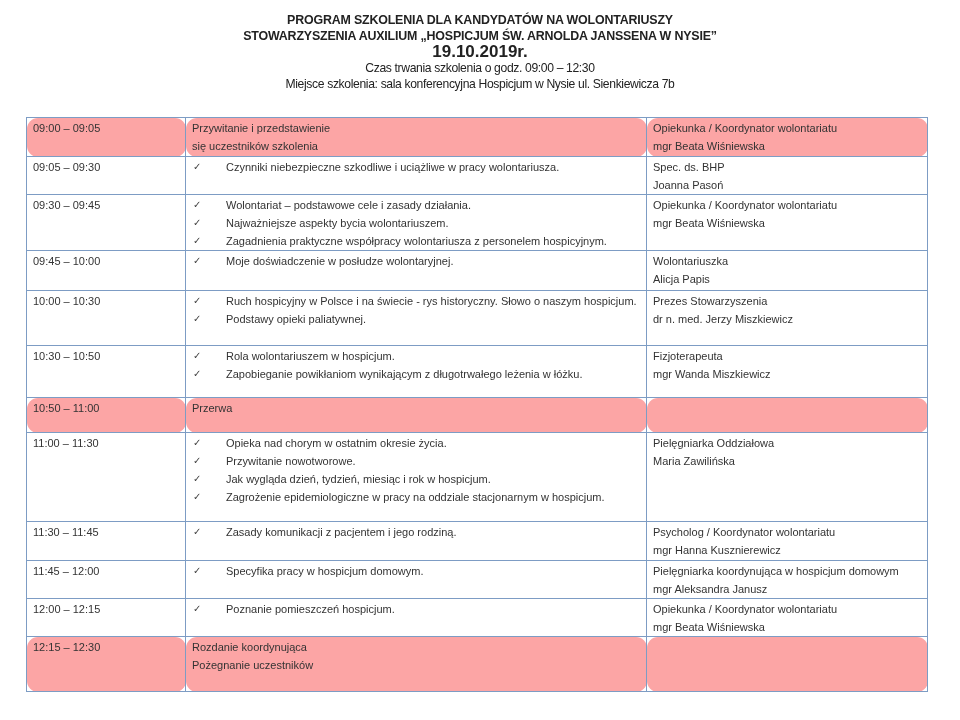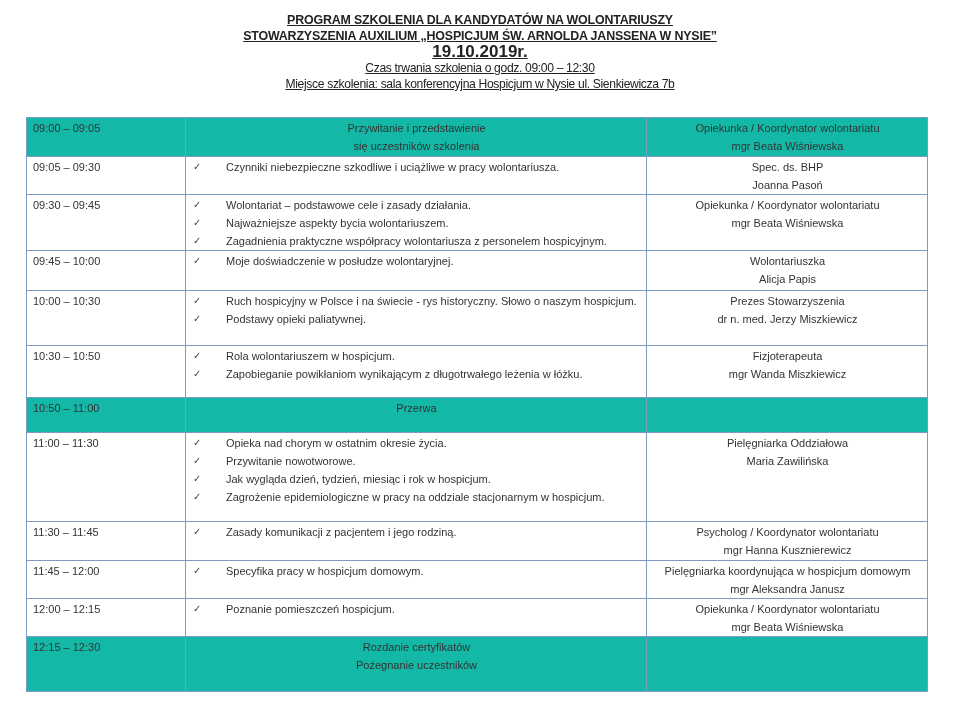--- a/index.html
+++ b/index.html
@@ -1,43 +1,43 @@
 <!DOCTYPE html>
 <html><head>
 <meta charset="utf-8">
 <style>
   html, body { margin: 0; padding: 0; background: #ffffff; }
   body {
     width: 960px; height: 720px; position: relative; overflow: hidden;
     font-family: "Liberation Sans", sans-serif; color: #222;
   }
   .header {
-    position: absolute; left: 0; top: 12px; width: 960px; text-align: center; text-decoration: underline;
+    position: absolute; left: 0; top: 12px; width: 960px; text-align: center;
   }
   .header .title {
     font-weight: bold; font-size: 13.5px; line-height: 16px; letter-spacing: -0.2px;
     transform: scaleX(0.92); transform-origin: center;
   }
   .header .date { font-weight: bold; font-size: 17px; line-height: 16px; }
   .header .info { font-size: 13.5px; line-height: 16px; letter-spacing: -0.4px; transform: scaleX(0.9); transform-origin: center; }
 
   table.schedule {
     position: absolute; left: 26px; top: 117px; width: 901px;
     border-collapse: collapse; table-layout: fixed;
     font-size: 11px; line-height: 18px; color: #333;
   }
   table.schedule col.c-time { width: 159px; }
   table.schedule col.c-topic { width: 461px; }
   table.schedule col.c-speaker { width: 281px; }
   table.schedule td {
     border: 1.5px solid #7d9cc4; vertical-align: top;
     padding: 1px 5px 0 6px; overflow: hidden; white-space: nowrap;
   }
-  tr.shaded td { background: #14b8a6; }
-  .line { display: block; text-align: center; }
+  tr.shaded td { background: #fca5a5; border-radius: 11px; }
+  .line { display: block; }
   .item { display: block; position: relative; padding-left: 34px; }
   .check { position: absolute; left: 1px; top: 0; font-size: 10px; color: #444; }
 </style>
 </head>
 <body>
 
 <div class="header">
   <div class="title">PROGRAM SZKOLENIA DLA KANDYDATÓW NA WOLONTARIUSZY</div>
   <div class="title">STOWARZYSZENIA AUXILIUM „HOSPICJUM ŚW. ARNOLDA JANSSENA W NYSIE”</div>
   <div class="date">19.10.2019r.</div>
@@ -175,19 +175,19 @@
       </td>
       <td>
         <span class="line">Opiekunka / Koordynator wolontariatu</span>
         <span class="line">mgr Beata Wiśniewska</span>
       </td>
     </tr>
 
     <tr class="shaded" style="height:55px">
       <td><span>12:15 – 12:30</span></td>
       <td>
-        <span class="line">Rozdanie certyfikatów</span>
+        <span class="line">Rozdanie koordynująca</span>
         <span class="line">Pożegnanie uczestników</span>
       </td>
       <td></td>
     </tr>
   </tbody>
 </table>
 
 </body></html>

